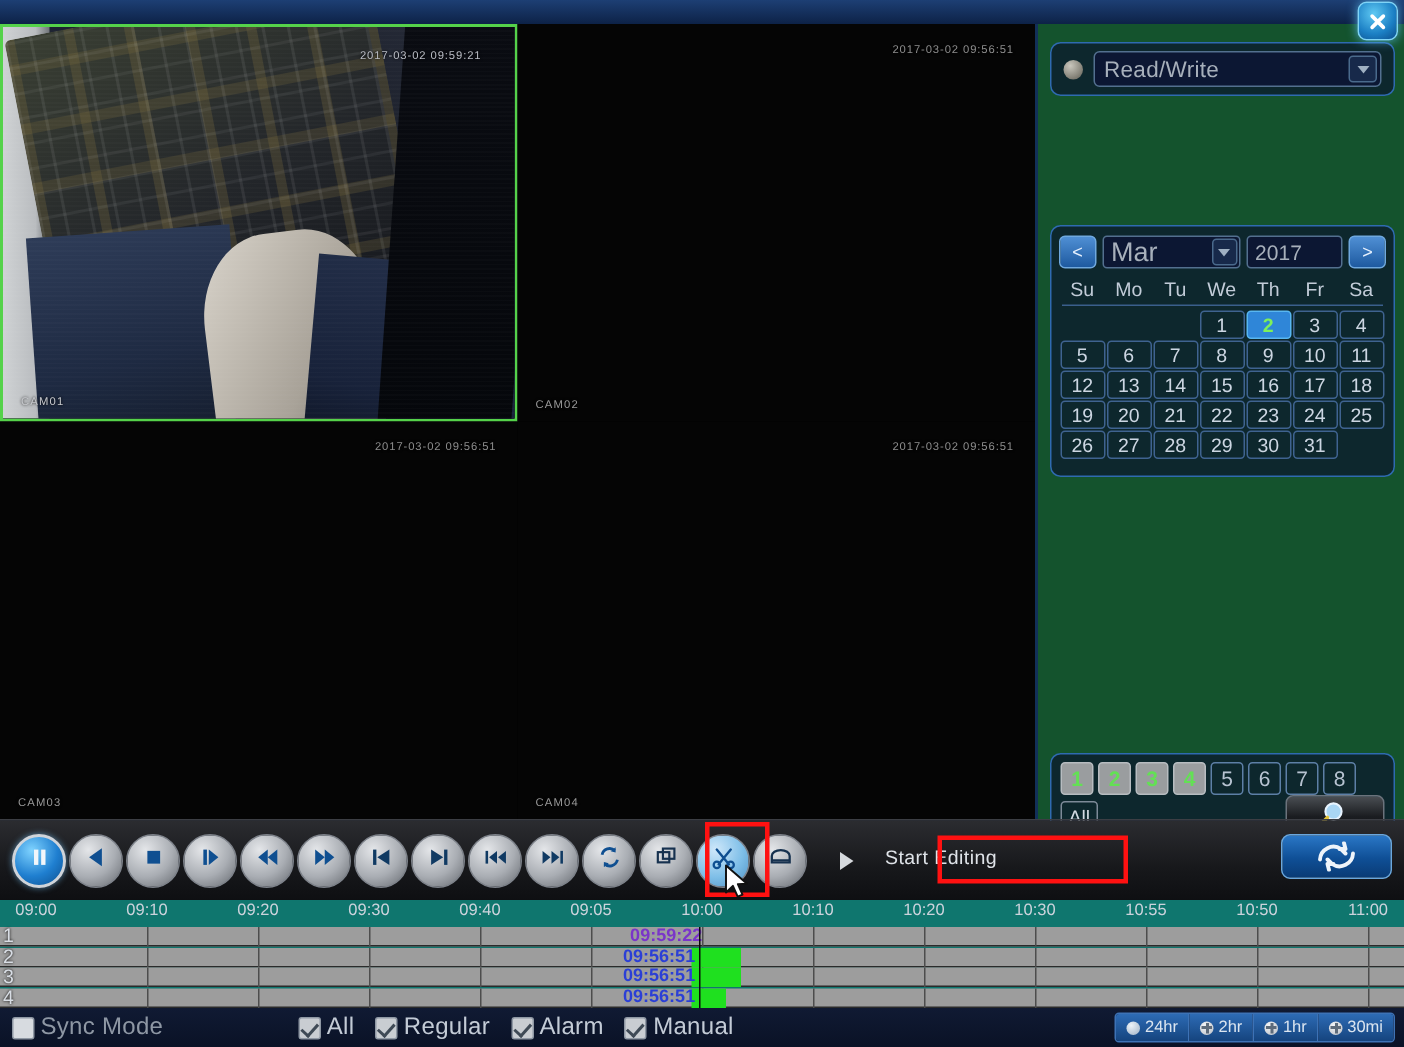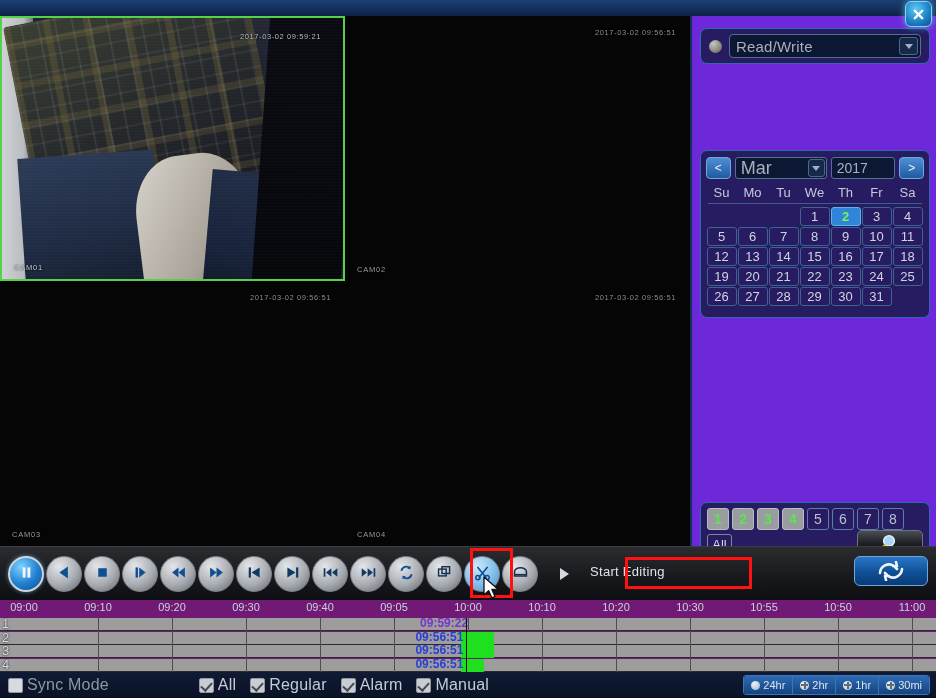--- a/index.html
+++ b/index.html
@@ -82,21 +82,21 @@
                       background:linear-gradient(190deg,#24304a,#18223a 70%,#0f1626);
                       transform: rotate(5deg); }
   .vid-img .dark    { position:absolute; right:-2%; top:-4%; width:26%; height:108%;
                       background:linear-gradient(180deg,#0a0c12,#05070b); transform:rotate(4deg); }
   .vid-img .noise   { position:absolute; inset:0; opacity:.16;
                       background: repeating-linear-gradient(0deg, rgba(255,255,255,.10) 0 1px, transparent 1px 3px); }
 
   
   .right-panel {
     position: absolute; left: 690px; top: 16px; width: 246px; height: 530px;
-    background: #6d28d9;
+    background: #14532d;
     border-left: 2px solid #123059;
   }
   .panel-group {
     position:absolute; border:1px solid #2f6ab0; border-radius:7px;
     background: rgba(10,22,46,.7);
   }
   .grp-rw { left: 8px; top: 12px; width: 230px; height: 36px; display:flex; align-items:center; padding:0 8px; }
   .led {
     width: 13px; height: 13px; border-radius: 50%;
     background: radial-gradient(circle at 35% 30%, #c9c7bd, #8a887e 60%, #5b5a52);
@@ -202,21 +202,21 @@
   .backup-btn {
     position:absolute; right:8px; top:9px; width:74px; height:30px; border-radius:6px;
     background: linear-gradient(#2a77c6, #0f4f96 55%, #0a3b75);
     border:1px solid #6aa7dd; display:flex; align-items:center; justify-content:center;
     cursor:pointer;
   }
   .redbox { position:absolute; border:3px solid #ff1111; pointer-events:none; z-index:30; }
   .cursor-ptr { position:absolute; z-index:31; pointer-events:none; }
 
   
-  .timeline { position:absolute; left:0; top:600px; width:936px; height:72px; background:#701a75; }
+  .timeline { position:absolute; left:0; top:600px; width:936px; height:72px; background:#0f766e; }
   .tl-ruler { position:absolute; left:0; top:0; width:936px; height:18px; }
   .tl-tick {
     position:absolute; top:1px; font-size:11px; color:#ccd3dc;
     transform: translateX(-50%); white-space:nowrap;
   }
   .tl-rows { position:absolute; left:0; top:18px; width:936px; height:54px; }
   .tl-row {
     position:absolute; left:0; width:936px; height:13px;
     background:#9d9d9d; border-bottom:1px solid #2b2b2b;
   }

